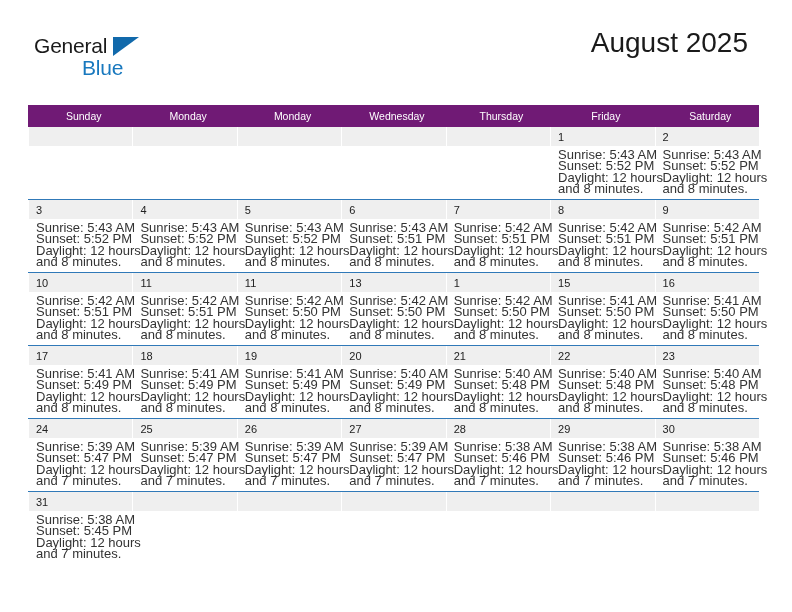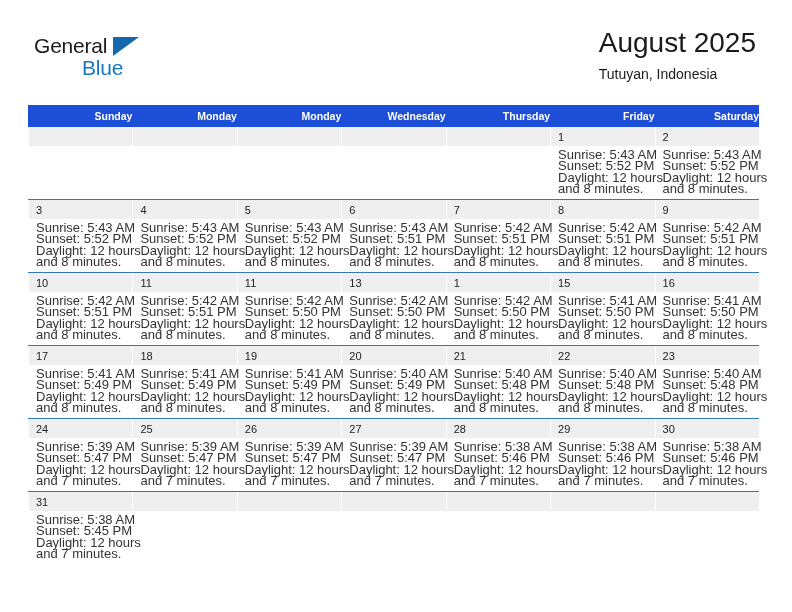--- a/index.html
+++ b/index.html
@@ -62,23 +62,23 @@
     left: 79px;
     top: 3px;
     width: 0;
     height: 0;
     border-left: 26px solid #1169ab;
     border-bottom: 19px solid transparent;
   }
 
   .title-block {
     position: absolute;
-    right: 8px;
+    right: 16px;
     top: 0;
-    text-align: left;
+    text-align: center;
   }
   .cal-title {
     font-size: 28px;
     font-weight: normal;
     color: #1a1a1a;
     line-height: 34px;
     white-space: nowrap;
   }
   .cal-subtitle {
     font-size: 14px;
@@ -92,25 +92,25 @@
   .calendar {
     position: absolute;
     left: 28px;
     top: 105px;
     width: 731px;
     border-collapse: collapse;
     table-layout: fixed;
   }
 
   .calendar th {
-    background: #1d4ed8;
+    background: #701a75;
     color: #ffffff;
     font-size: 10.5px;
-    font-weight: bold;
-    text-align: right;
+    font-weight: normal;
+    text-align: center;
     padding: 5px 0 5px 7px;
     height: 10px;
     border: none;
   }
 
   .calendar td {
     vertical-align: top;
     padding: 0;
     border: none;
     border-top: 1px solid #3079b8;
@@ -159,21 +159,20 @@
   <div class="header">
 
     <div class="logo">
       <span class="logo-general">General</span>
       <span class="logo-flag"></span>
       <span class="logo-blue">Blue</span>
     </div>
 
     <div class="title-block">
       <div class="cal-title">August 2025</div>
-      <div class="cal-subtitle">Tutuyan, Indonesia</div>
     </div>
 
   </div>
 
   <table class="calendar">
     <thead>
       <tr>
         <th>Sunday</th>
         <th>Monday</th>
         <th>Monday</th>

